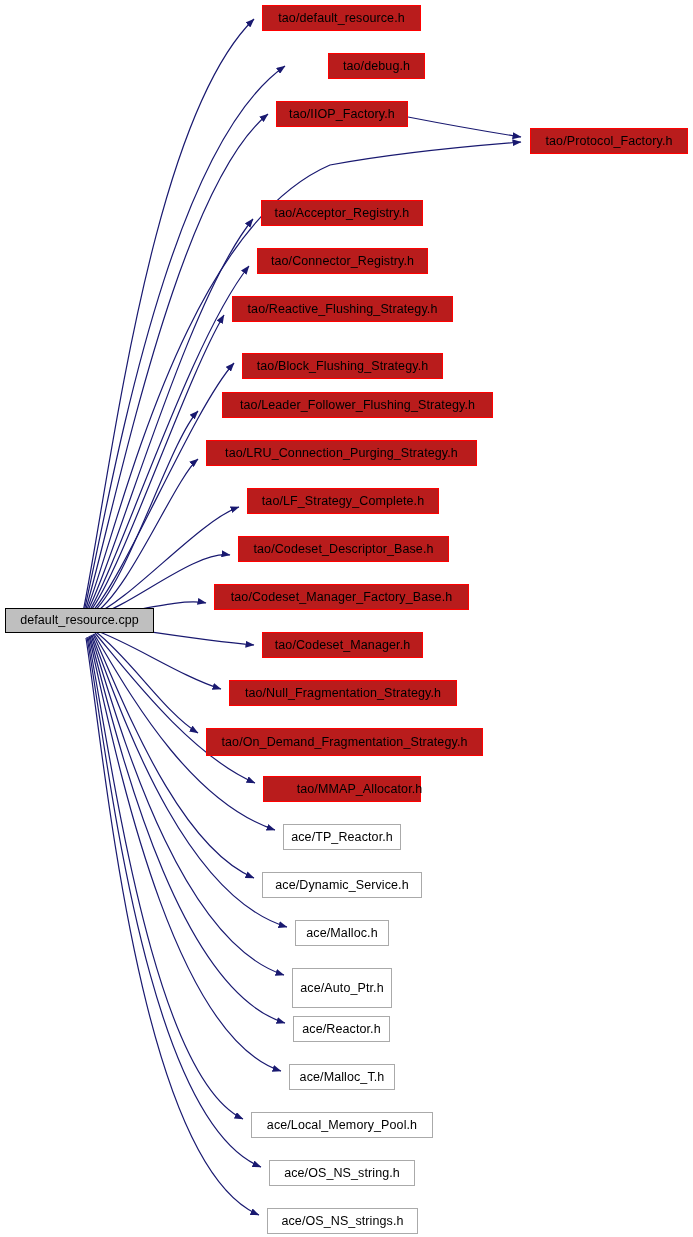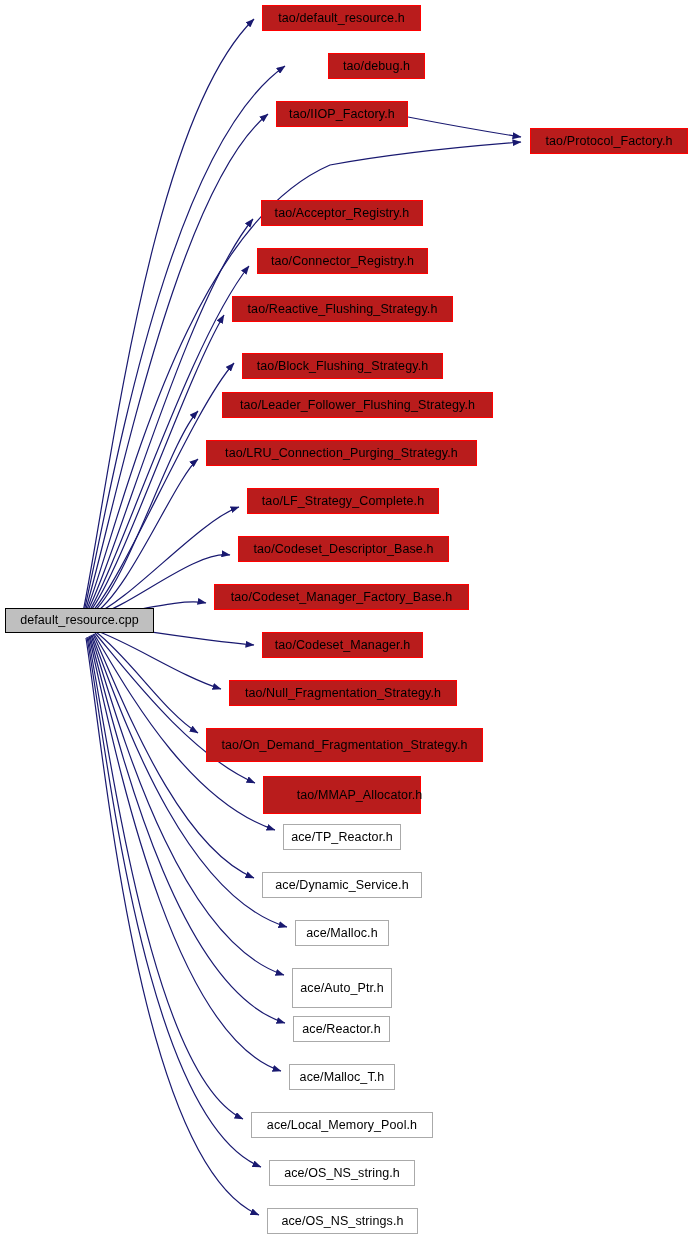--- a/index.html
+++ b/index.html
@@ -133,24 +133,24 @@
       </div>
       <div class="graph-node node-red" style="left: 214px; top: 584px; width: 255px; height: 26px;">
         <span>tao/Codeset_Manager_Factory_Base.h</span>
       </div>
       <div class="graph-node node-red" style="left: 262px; top: 632px; width: 161px; height: 26px;">
         <span>tao/Codeset_Manager.h</span>
       </div>
       <div class="graph-node node-red" style="left: 229px; top: 680px; width: 228px; height: 26px;">
         <span>tao/Null_Fragmentation_Strategy.h</span>
       </div>
-      <div class="graph-node node-red" style="left: 206px; top: 728px; width: 277px; height: 34px;">
+      <div class="graph-node node-red" style="left: 206px; top: 728px; width: 277px; height: 28px;">
         <span>tao/On_Demand_Fragmentation_Strategy.h</span>
       </div>
-      <div class="graph-node node-red" style="left: 263px; top: 776px; width: 158px; height: 38px; padding-left: 35px;">
+      <div class="graph-node node-red" style="left: 263px; top: 776px; width: 158px; height: 26px; padding-left: 35px;">
         <span>tao/MMAP_Allocator.h</span>
       </div>
       <div class="graph-node node-grey" style="left: 283px; top: 824px; width: 118px; height: 26px;">
         <span>ace/TP_Reactor.h</span>
       </div>
       <div class="graph-node node-grey" style="left: 262px; top: 872px; width: 160px; height: 26px;">
         <span>ace/Dynamic_Service.h</span>
       </div>
       <div class="graph-node node-grey" style="left: 295px; top: 920px; width: 94px; height: 26px;">
         <span>ace/Malloc.h</span>

